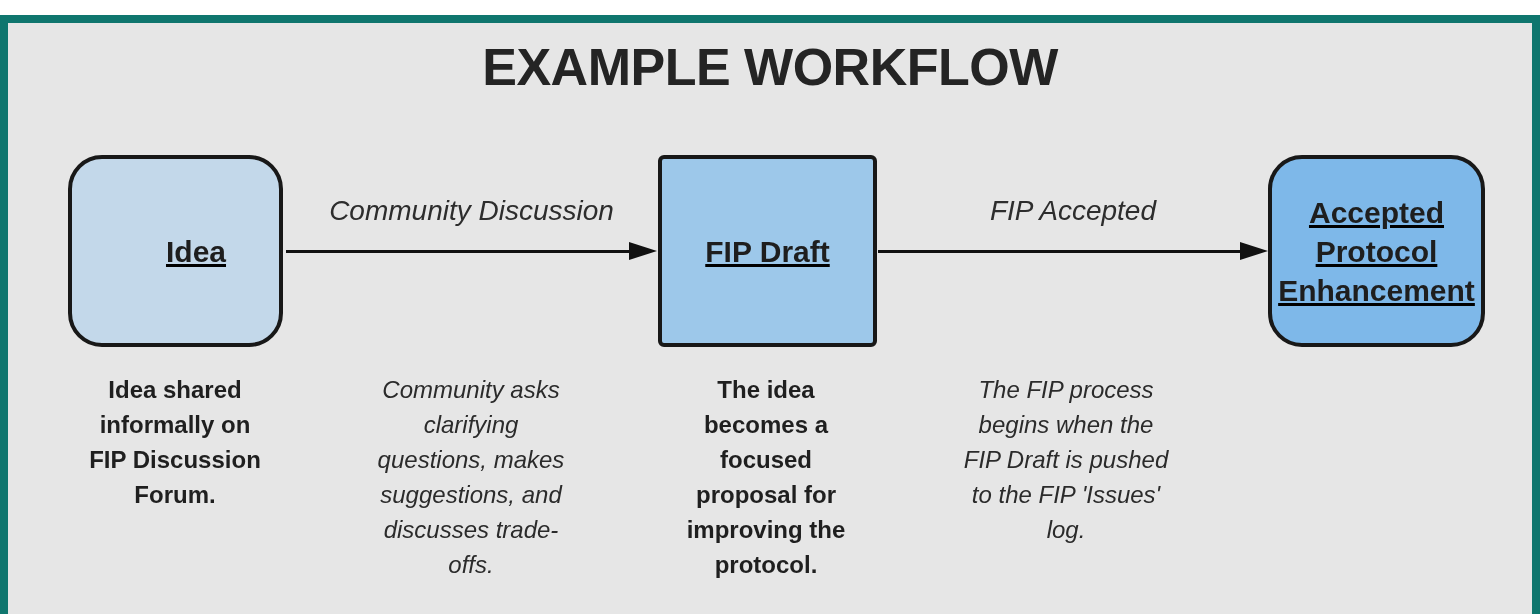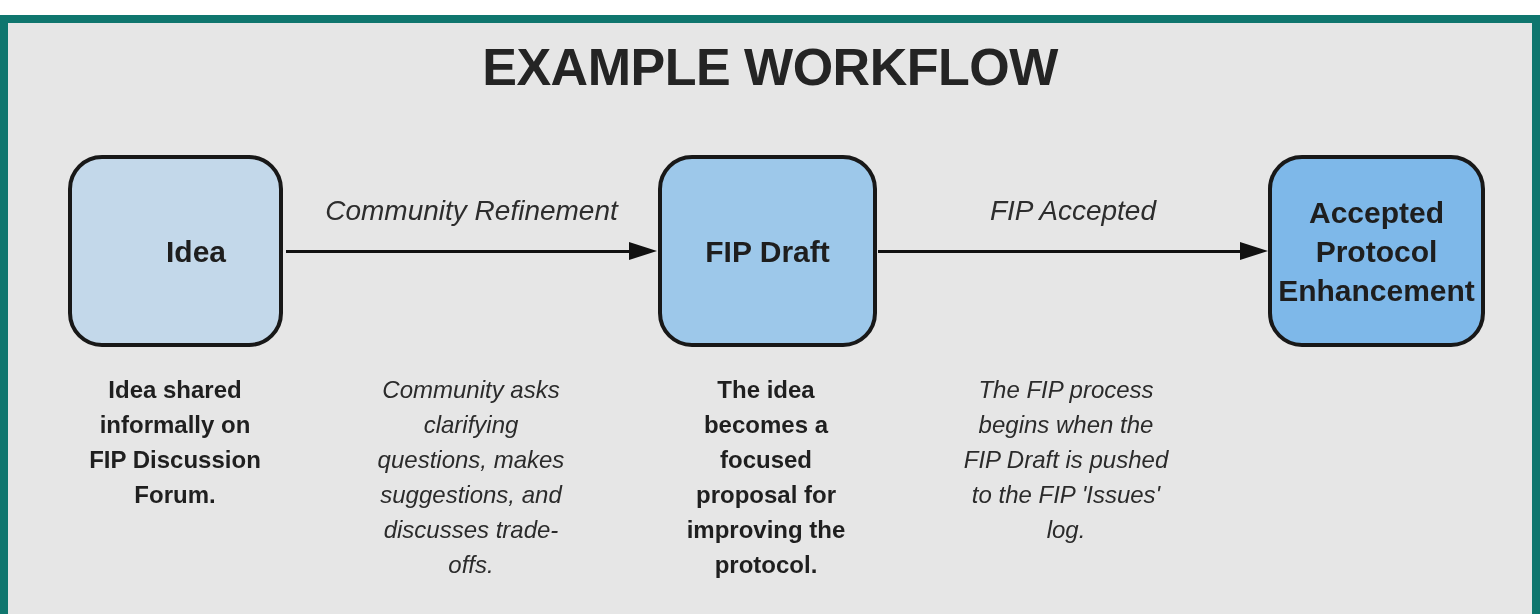--- a/index.html
+++ b/index.html
@@ -33,20 +33,21 @@
     position: absolute;
     top: 132px;
     height: 192px;
     box-sizing: border-box;
     border: 4px solid #181818;
     border-radius: 34px;
     display: flex;
     align-items: center;
     justify-content: center;
     text-align: center;
+    text-decoration: underline;
   }
   .node-label {
     font-size: 30px;
     font-weight: bold;
     color: #1e1e1e;
     line-height: 39px;
     white-space: pre-line;
   }
   .node-1 { left: 60px;   width: 215px; padding-left: 41px; }
   .node-2 { left: 650px;  width: 219px; }
@@ -105,27 +106,27 @@
 <body>
 
 <div class="frame">
 
   <div class="title">EXAMPLE WORKFLOW</div>
 
   <div class="node node-1" style="background: rgb(195, 216, 234);">
     <div class="node-label">Idea</div>
   </div>
 
-  <div class="edge-label edge-label-1">Community Refinement</div>
+  <div class="edge-label edge-label-1">Community Discussion</div>
   <div class="arrow arrow-1">
     <div class="arrow-line"></div>
     <div class="arrow-head"></div>
   </div>
 
-  <div class="node node-2" style="background: rgb(157, 200, 234);">
+  <div class="node node-2" style="background: rgb(157, 200, 234); border-radius: 6px;">
     <div class="node-label">FIP Draft</div>
   </div>
 
   <div class="edge-label edge-label-2">FIP Accepted</div>
   <div class="arrow arrow-2">
     <div class="arrow-line"></div>
     <div class="arrow-head"></div>
   </div>
 
   <div class="node node-3" style="background: rgb(126, 184, 233);">

